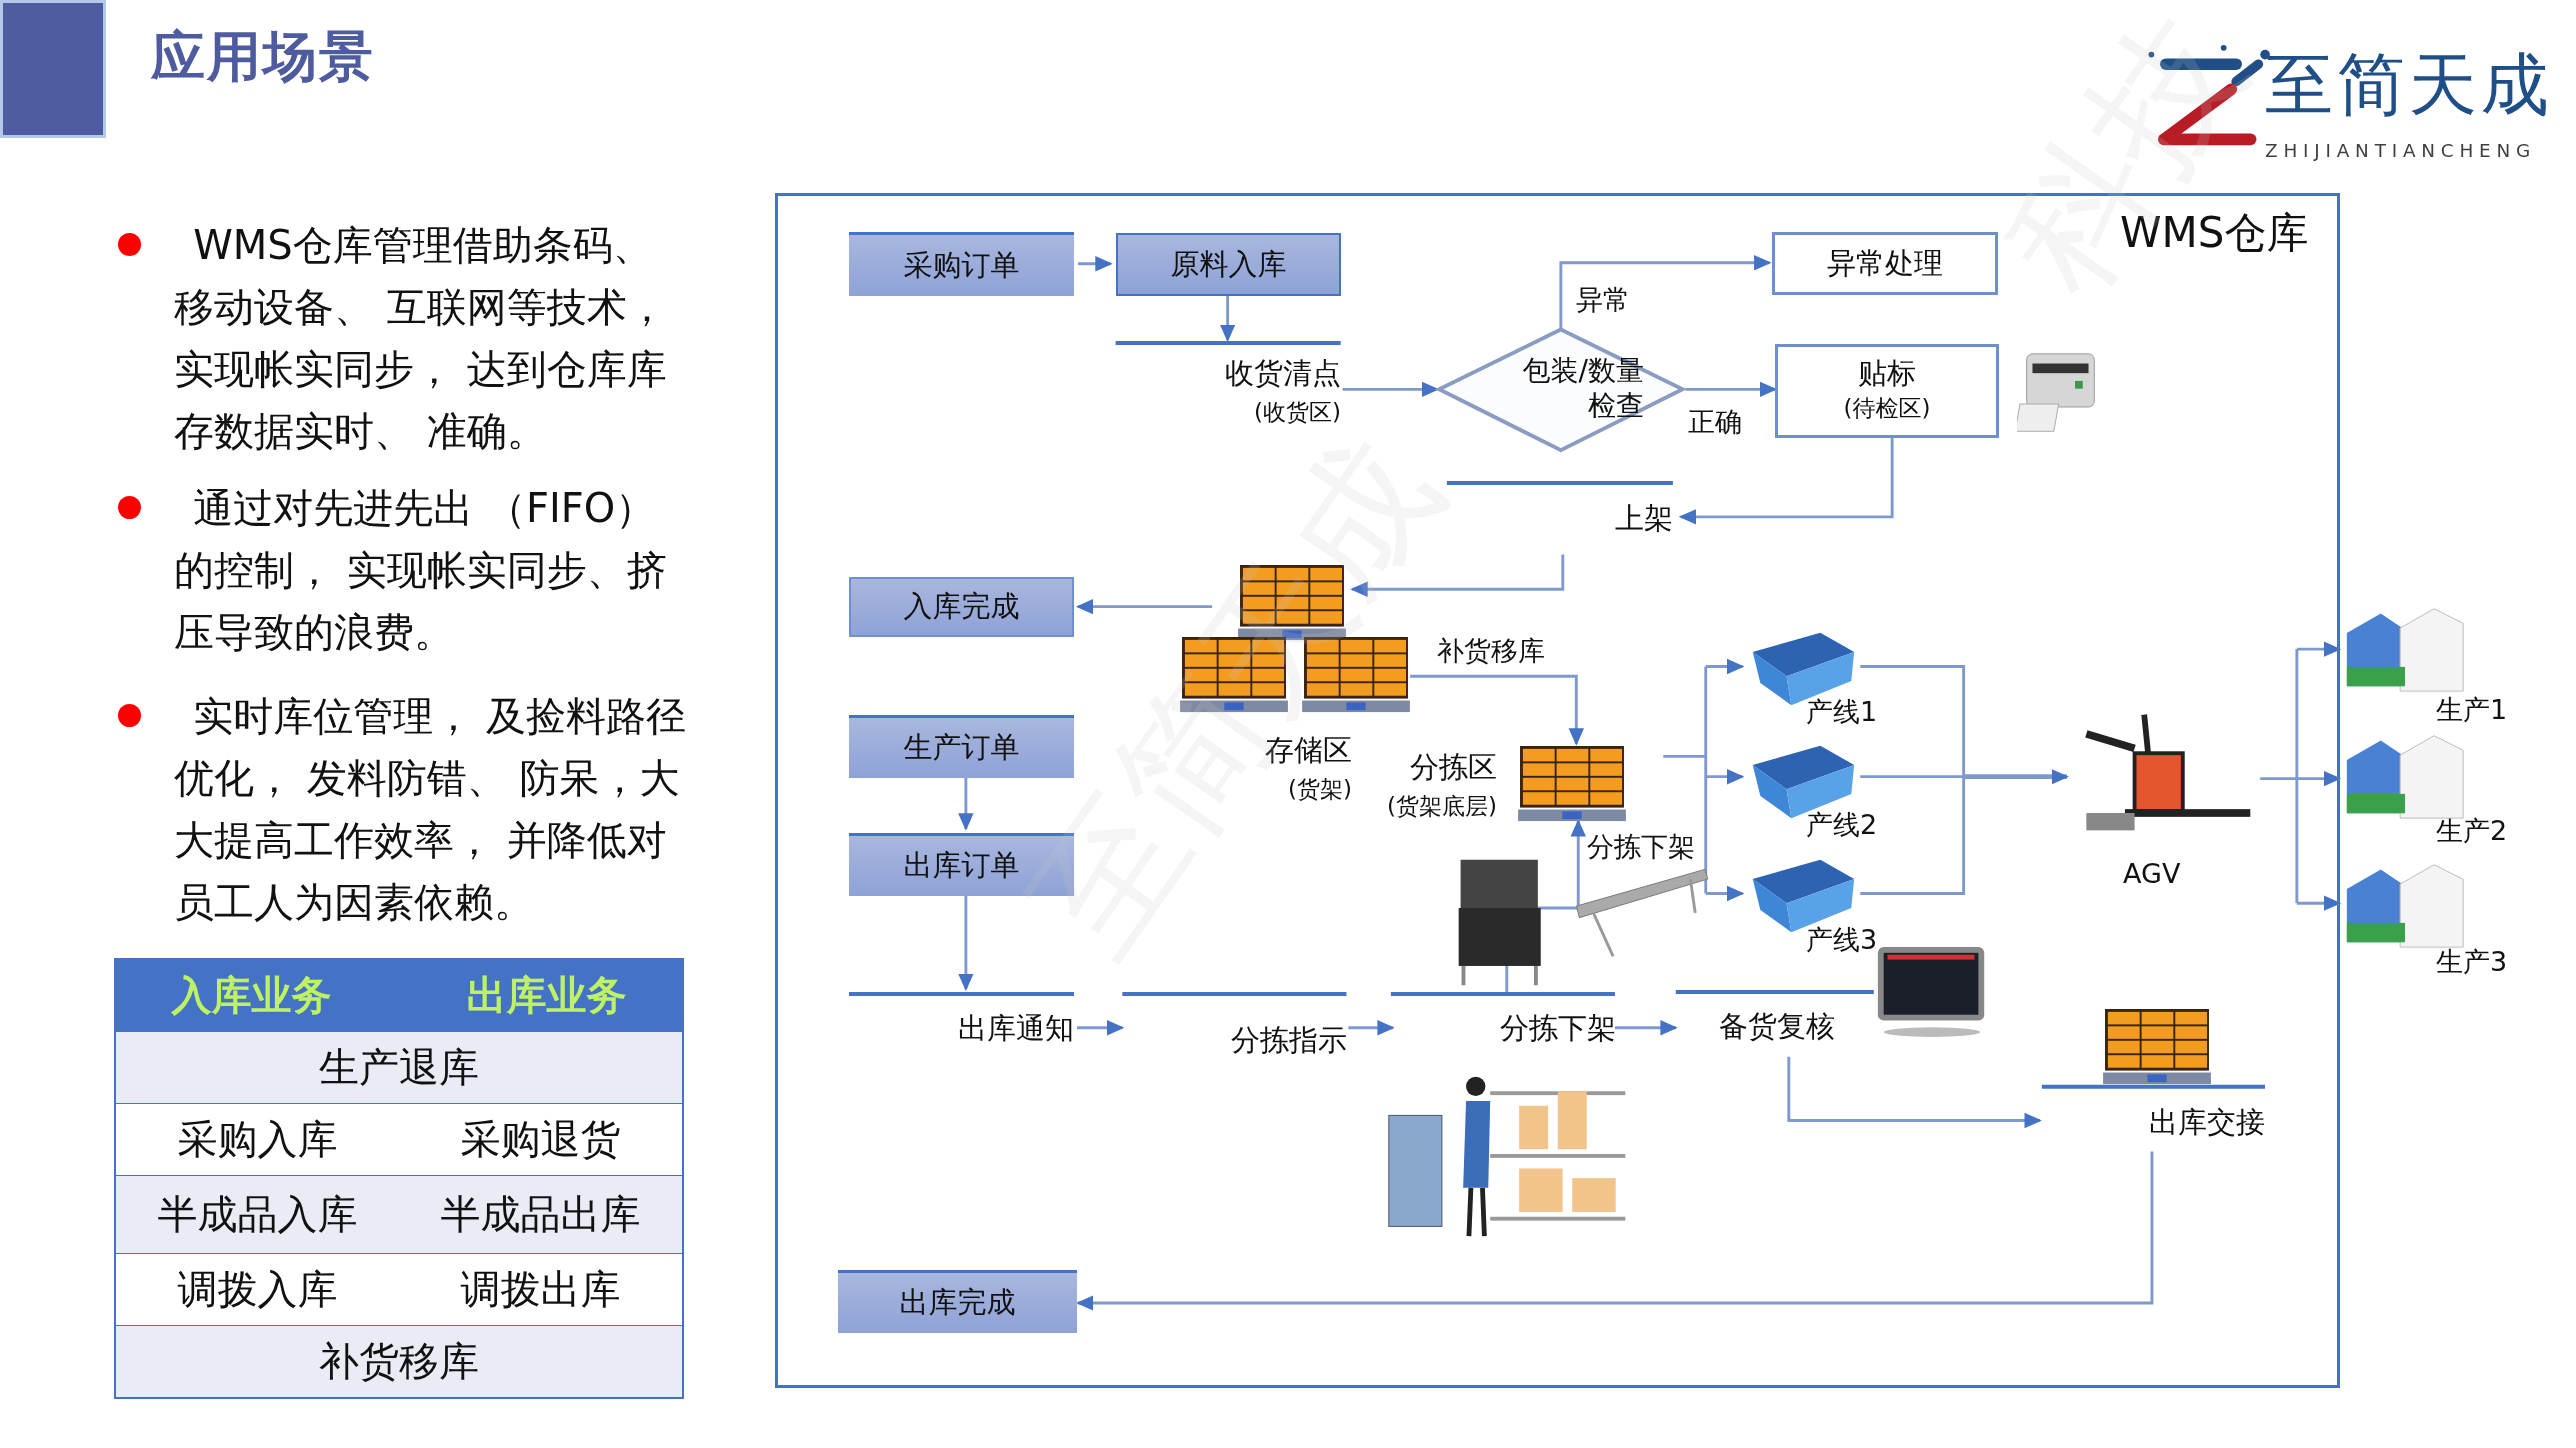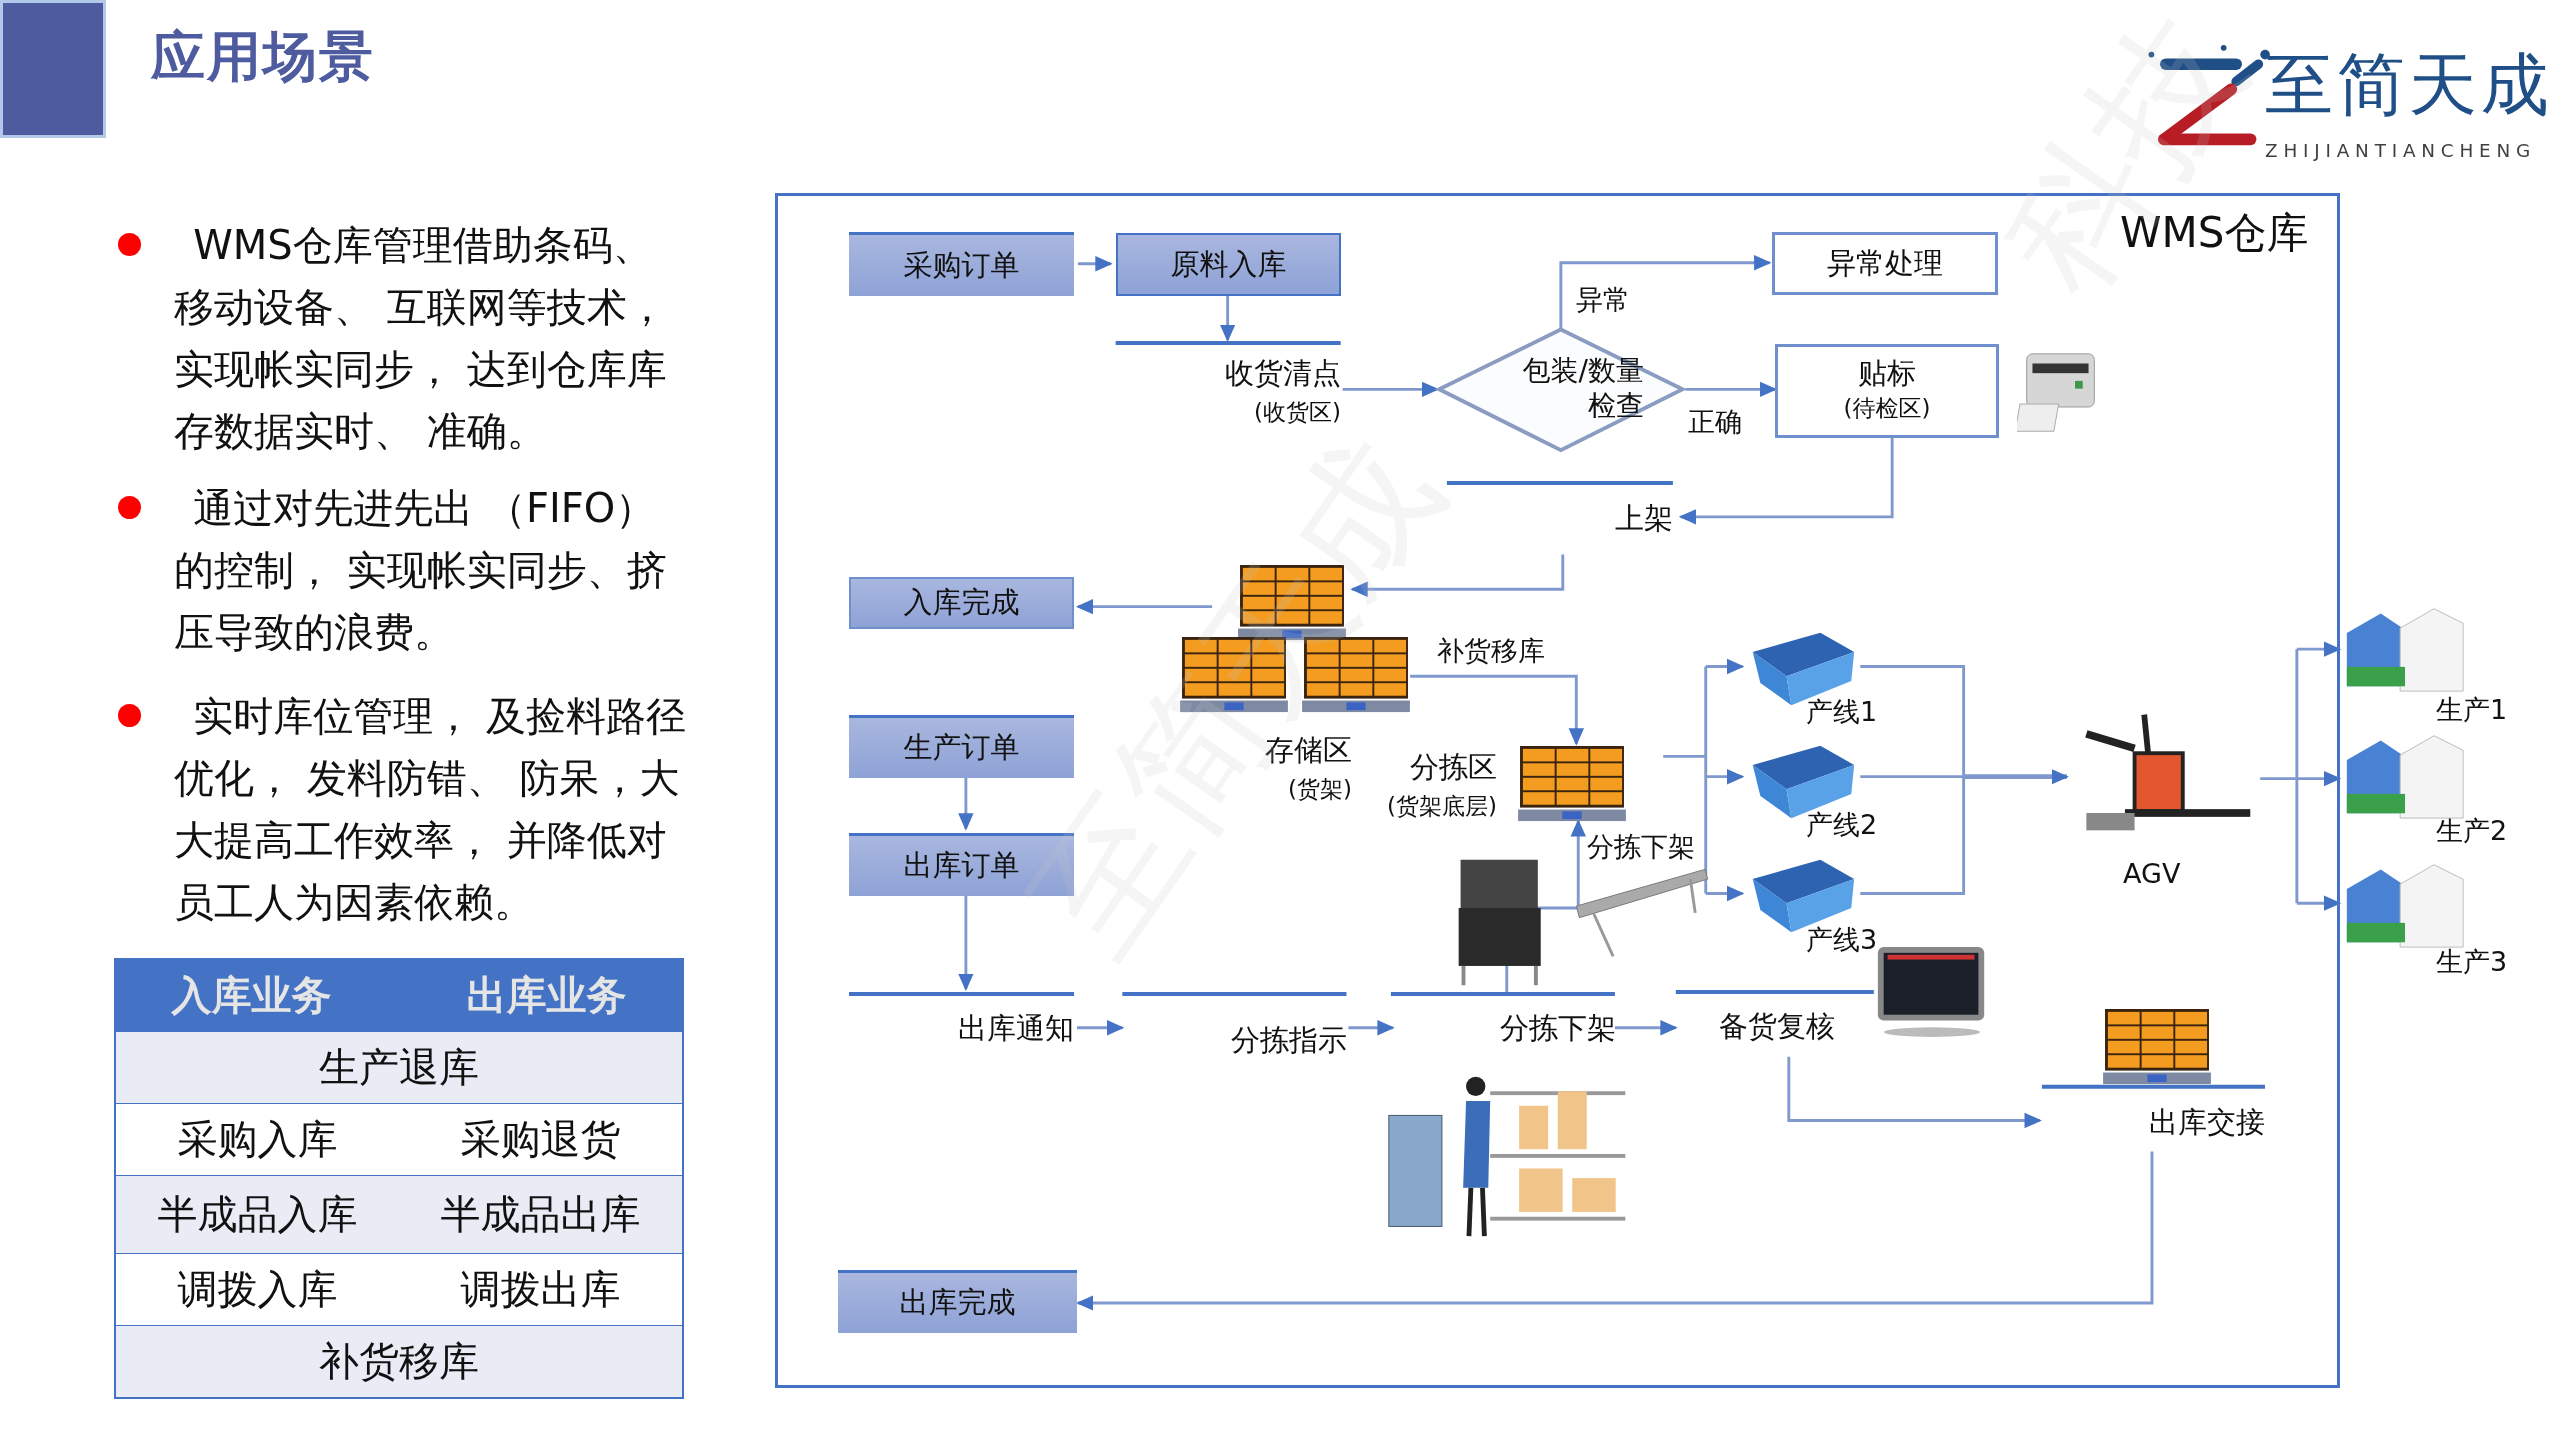--- a/index.html
+++ b/index.html
@@ -15,21 +15,21 @@
   
   .bullet { left:116px; width:570px; font-size:40px; line-height:62px; color:#111; }
   .bullet .dot { position:absolute; left:1.9px; top:19.3px; width:23px; height:23px; border-radius:50%; background:#ff0000; }
   .bullet .txt { display:block; padding-left:56px; text-indent:9.7px; margin-left:0px; }
   .bullet .txt { padding-left:58px; text-indent:19.3px; }
   .bullet p { margin:0; }
   
   #biz-table { left:114px; top:958px; width:570px; border:2.9px solid #4472c4; box-sizing:border-box; border-collapse:collapse; }
   #biz-table .row { display:flex; border-bottom:1.9px solid #4472c4; height:71px; align-items:center; font-size:40px; }
   #biz-table .row:last-child { border-bottom:none; }
-  #biz-table .hdr { background:#4472c4; color:#e5e5e5; font-weight:bold; height:71px;gap:24px; }
+  #biz-table .hdr { background:#4472c4; color:#bef264; font-weight:bold; height:71px;gap:24px; }
   #biz-table .shade { background:#e9ebf5; }
   #biz-table .plain { background:#ffffff; }
   #biz-table .cell { flex:1; text-align:center; }
   
   #wms-frame { left:775px; top:193px; width:1565px; height:1195px; border:3.9px solid #4472c4; box-sizing:border-box; }
   #wms-title { left:2120px; top:205px; font-size:42px; color:#111; }
   .fbox { position:absolute; display:flex; align-items:center; justify-content:center; font-size:29px;
           background:linear-gradient(#a9b7df,#8ea2d6); border-top:3.9px solid #4472c4; box-sizing:border-box; }
   .obox { position:absolute; display:flex; flex-direction:column; align-items:center; justify-content:center; font-size:29px;
           background:#fff; border:3.9px solid #6f8fcf; box-sizing:border-box; line-height:35px; }
@@ -168,21 +168,21 @@
     <line x1="1440" y1="1029" x2="1672" y2="1029"></line>
     <line x1="1735" y1="1027" x2="1940" y2="1027"></line>
     <line x1="2114" y1="1125" x2="2345" y2="1125"></line>
   </g>
 
   <polygon points="1616,341 1742,403 1616,466 1490,403" fill="#fbfcfe" stroke="#8a9cc0" stroke-width="4"></polygon>
 </svg>
 
 <div class="fbox" style="left:849px; top:232px; width:225px; height:64px;">采购订单</div>
 <div class="fbox" style="left:1116px; top:233px; width:225px; height:63px; border:2.9px solid #4472c4;">原料入库</div>
-<div class="fbox" style="left:849px; top:577px; width:225px; height:52px; border:2.9px solid #6f8fcf;">入库完成</div>
+<div class="fbox" style="left:849px; top:577px; width:225px; height:60px; border:2.9px solid #6f8fcf;">入库完成</div>
 <div class="fbox" style="left:849px; top:715px; width:225px; height:63px;">生产订单</div>
 <div class="fbox" style="left:849px; top:833px; width:225px; height:63px;">出库订单</div>
 <div class="fbox" style="left:838px; top:1270px; width:239px; height:63px;">出库完成</div>
 
 <div class="obox" style="left:1772px; top:232px; width:226px; height:63px;">
   <span>异常处理</span>
 </div>
 <div class="obox" style="left:1775px; top:344px; width:224px; height:94px;">
   <span>贴标</span>
   <small>(待检区)</small>

